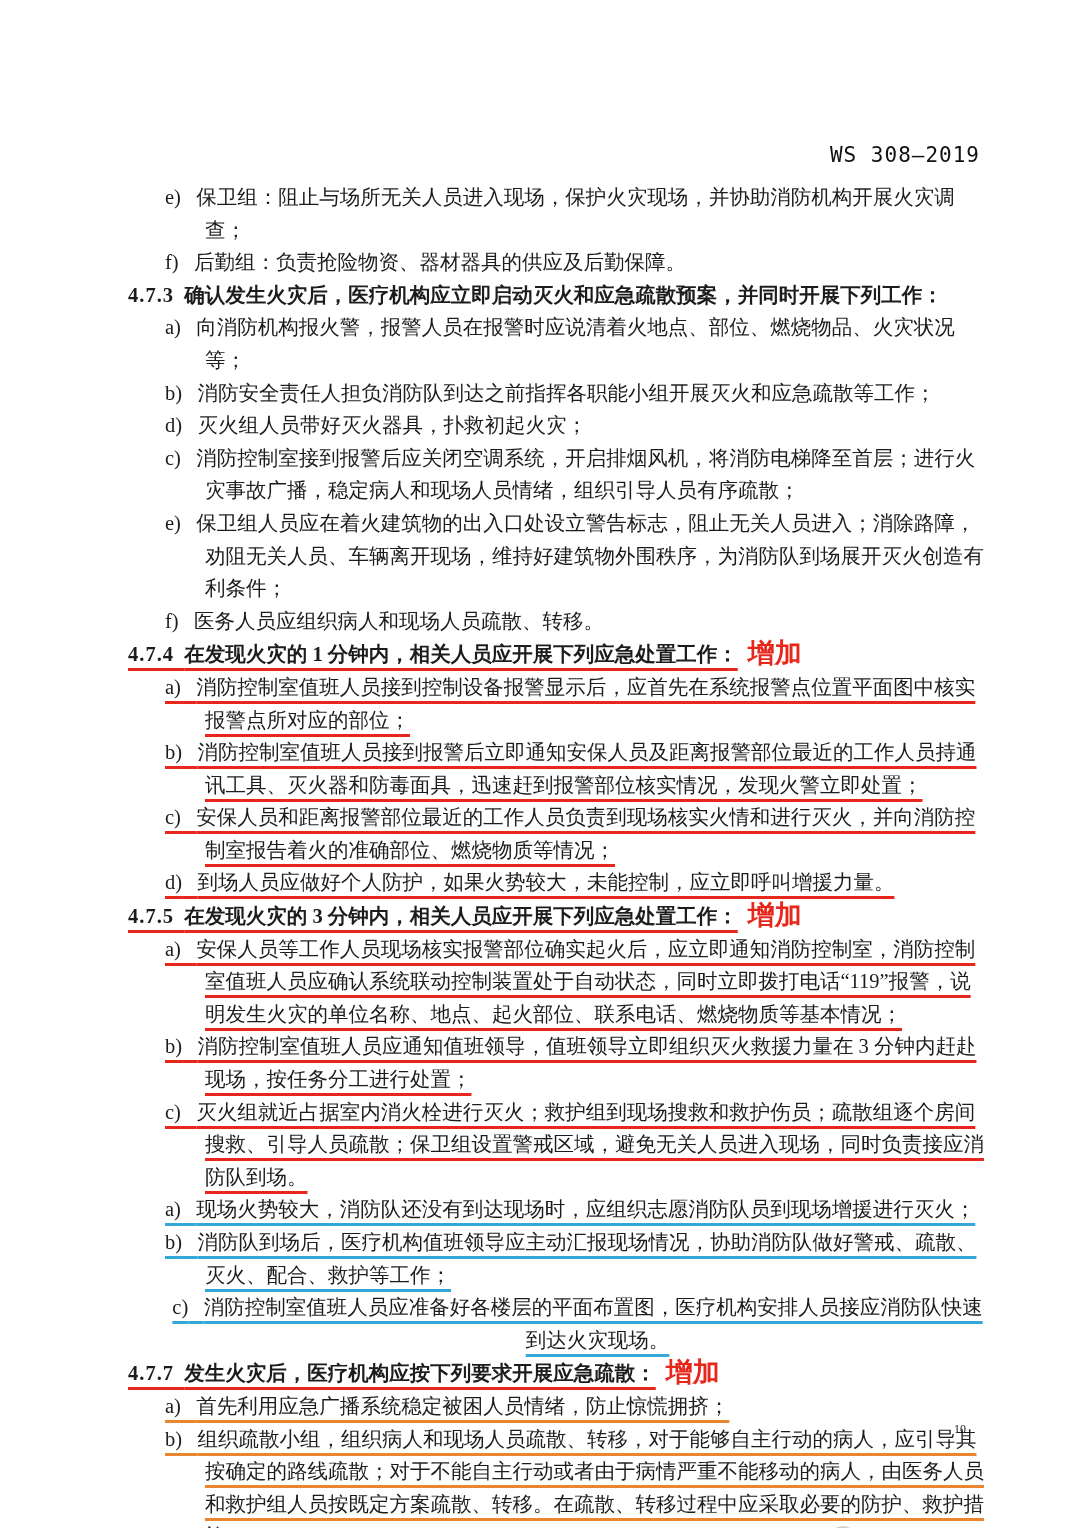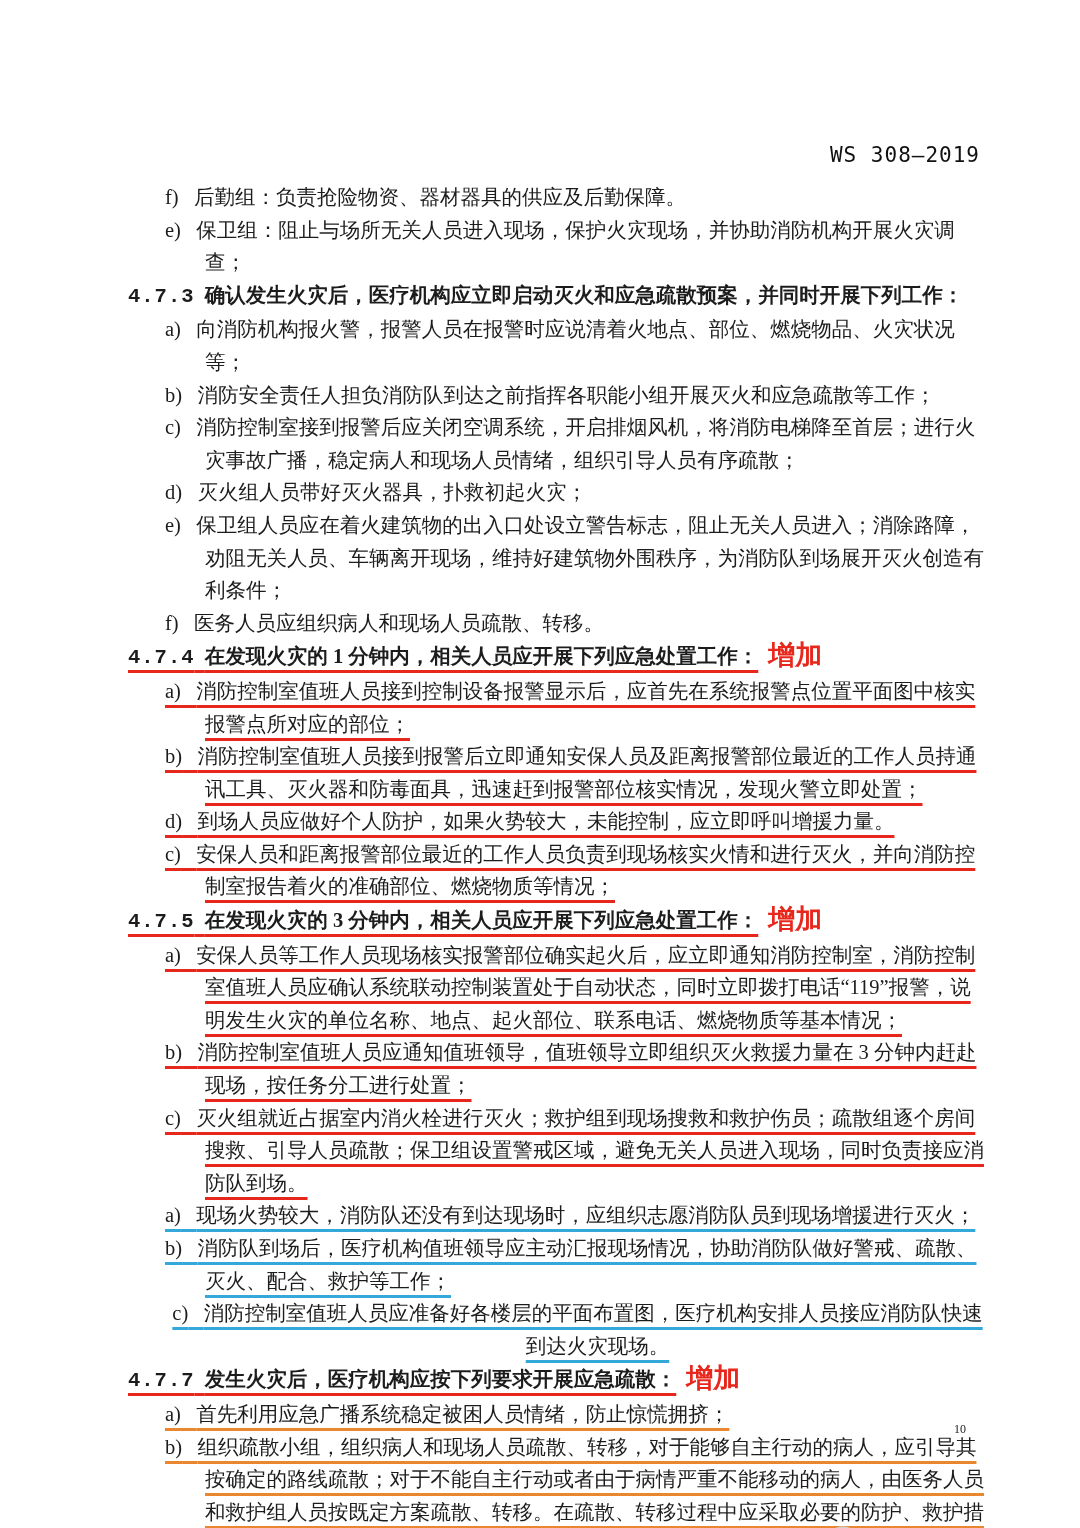--- a/index.html
+++ b/index.html
@@ -8,21 +8,21 @@
   .page{position:relative;width:1080px;height:1528px;background:#fff;border-radius:10px;}
 
   .hdr{position:absolute;top:143px;left:0;width:980px;text-align:right;
        font-family:"DejaVu Sans Mono",monospace;font-size:21px;letter-spacing:1px;color:#111;}
 
   .doc{position:absolute;top:181px;left:0;width:1080px;
        font-size:20.5px;line-height:32.6px;}
 
   .item{margin-left:165px;margin-right:90px;padding-left:40px;text-indent:-40px;}
   .heading{margin-left:128px;margin-right:60px;font-weight:bold;}
-  .heading .sec-num{font-family:Liberation Mono, monospace;font-weight:bold;letter-spacing:1px;}
+  .heading .sec-num{font-family:Liberation Serif, serif;font-weight:bold;letter-spacing:1px;}
 
   .u{text-decoration:underline;text-decoration-thickness:3px;text-underline-offset:7px;}
 
   .zengjia{font-size:27px;font-weight:700;margin-left:10px;
            font-family:"Liberation Serif",serif;vertical-align:-1px;}
 
   .pagenum{position:absolute;top:1422px;left:0;width:966px;text-align:right;
            font-size:12px;color:#222;}
 
   .wm{position:absolute;top:1524px;left:826px;width:230px;}
@@ -37,34 +37,34 @@
 </head>
 <body>
 
 <div class="page">
 
   <div class="hdr">
     <span>WS 308—2019</span>
   </div>
 
   <div class="doc" id="doc-body">
+      <div class="item"><span class="marker">e)</span><span class="gap">&nbsp;&nbsp;&nbsp;</span><span class="txt">保卫组：阻止与场所无关人员进入现场，保护火灾现场，并协助消防机构开展火灾调查；</span></div>
       <div class="item"><span class="marker">f)</span><span class="gap">&nbsp;&nbsp;&nbsp;</span><span class="txt">后勤组：负责抢险物资、器材器具的供应及后勤保障。</span></div>
-      <div class="item"><span class="marker">e)</span><span class="gap">&nbsp;&nbsp;&nbsp;</span><span class="txt">保卫组：阻止与场所无关人员进入现场，保护火灾现场，并协助消防机构开展火灾调查；</span></div>
       <div class="heading"><span><span class="sec-num">4.7.3</span><span>&nbsp;&nbsp;</span><span>确认发生火灾后，医疗机构应立即启动灭火和应急疏散预案，并同时开展下列工作：</span></span></div>
       <div class="item"><span class="marker">a)</span><span class="gap">&nbsp;&nbsp;&nbsp;</span><span class="txt">向消防机构报火警，报警人员在报警时应说清着火地点、部位、燃烧物品、火灾状况等；</span></div>
       <div class="item"><span class="marker">b)</span><span class="gap">&nbsp;&nbsp;&nbsp;</span><span class="txt">消防安全责任人担负消防队到达之前指挥各职能小组开展灭火和应急疏散等工作；</span></div>
+      <div class="item"><span class="marker">d)</span><span class="gap">&nbsp;&nbsp;&nbsp;</span><span class="txt">灭火组人员带好灭火器具，扑救初起火灾；</span></div>
       <div class="item"><span class="marker">c)</span><span class="gap">&nbsp;&nbsp;&nbsp;</span><span class="txt">消防控制室接到报警后应关闭空调系统，开启排烟风机，将消防电梯降至首层；进行火灾事故广播，稳定病人和现场人员情绪，组织引导人员有序疏散；</span></div>
-      <div class="item"><span class="marker">d)</span><span class="gap">&nbsp;&nbsp;&nbsp;</span><span class="txt">灭火组人员带好灭火器具，扑救初起火灾；</span></div>
       <div class="item"><span class="marker">e)</span><span class="gap">&nbsp;&nbsp;&nbsp;</span><span class="txt">保卫组人员应在着火建筑物的出入口处设立警告标志，阻止无关人员进入；消除路障，劝阻无关人员、车辆离开现场，维持好建筑物外围秩序，为消防队到场展开灭火创造有利条件；</span></div>
       <div class="item"><span class="marker">f)</span><span class="gap">&nbsp;&nbsp;&nbsp;</span><span class="txt">医务人员应组织病人和现场人员疏散、转移。</span></div>
       <div class="heading"><span class="u" style="text-decoration-color: rgb(232, 39, 28);"><span class="sec-num">4.7.4</span><span>&nbsp;&nbsp;</span><span>在发现火灾的 1 分钟内，相关人员应开展下列应急处置工作：</span></span><span class="zengjia" style="color: rgb(232, 39, 28);">增加</span></div>
       <div class="item u" style="text-decoration-color: rgb(232, 39, 28);"><span class="marker">a)</span><span class="gap">&nbsp;&nbsp;&nbsp;</span><span class="txt">消防控制室值班人员接到控制设备报警显示后，应首先在系统报警点位置平面图中核实报警点所对应的部位；</span></div>
       <div class="item u" style="text-decoration-color: rgb(232, 39, 28);"><span class="marker">b)</span><span class="gap">&nbsp;&nbsp;&nbsp;</span><span class="txt">消防控制室值班人员接到报警后立即通知安保人员及距离报警部位最近的工作人员持通讯工具、灭火器和防毒面具，迅速赶到报警部位核实情况，发现火警立即处置；</span></div>
+      <div class="item u" style="text-decoration-color: rgb(232, 39, 28);"><span class="marker">c)</span><span class="gap">&nbsp;&nbsp;&nbsp;</span><span class="txt">安保人员和距离报警部位最近的工作人员负责到现场核实火情和进行灭火，并向消防控制室报告着火的准确部位、燃烧物质等情况；</span></div>
       <div class="item u" style="text-decoration-color: rgb(232, 39, 28);"><span class="marker">d)</span><span class="gap">&nbsp;&nbsp;&nbsp;</span><span class="txt">到场人员应做好个人防护，如果火势较大，未能控制，应立即呼叫增援力量。</span></div>
-      <div class="item u" style="text-decoration-color: rgb(232, 39, 28);"><span class="marker">c)</span><span class="gap">&nbsp;&nbsp;&nbsp;</span><span class="txt">安保人员和距离报警部位最近的工作人员负责到现场核实火情和进行灭火，并向消防控制室报告着火的准确部位、燃烧物质等情况；</span></div>
       <div class="heading"><span class="u" style="text-decoration-color: rgb(232, 39, 28);"><span class="sec-num">4.7.5</span><span>&nbsp;&nbsp;</span><span>在发现火灾的 3 分钟内，相关人员应开展下列应急处置工作：</span></span><span class="zengjia" style="color: rgb(232, 39, 28);">增加</span></div>
       <div class="item u" style="text-decoration-color: rgb(232, 39, 28);"><span class="marker">a)</span><span class="gap">&nbsp;&nbsp;&nbsp;</span><span class="txt">安保人员等工作人员现场核实报警部位确实起火后，应立即通知消防控制室，消防控制室值班人员应确认系统联动控制装置处于自动状态，同时立即拨打电话“119”报警，说明发生火灾的单位名称、地点、起火部位、联系电话、燃烧物质等基本情况；</span></div>
       <div class="item u" style="text-decoration-color: rgb(232, 39, 28);"><span class="marker">b)</span><span class="gap">&nbsp;&nbsp;&nbsp;</span><span class="txt">消防控制室值班人员应通知值班领导，值班领导立即组织灭火救援力量在 3 分钟内赶赴现场，按任务分工进行处置；</span></div>
       <div class="item u" style="text-decoration-color: rgb(232, 39, 28);"><span class="marker">c)</span><span class="gap">&nbsp;&nbsp;&nbsp;</span><span class="txt">灭火组就近占据室内消火栓进行灭火；救护组到现场搜救和救护伤员；疏散组逐个房间搜救、引导人员疏散；保卫组设置警戒区域，避免无关人员进入现场，同时负责接应消防队到场。</span></div>
       <div class="item u" style="text-decoration-color: rgb(53, 168, 218);"><span class="marker">a)</span><span class="gap">&nbsp;&nbsp;&nbsp;</span><span class="txt">现场火势较大，消防队还没有到达现场时，应组织志愿消防队员到现场增援进行灭火；</span></div>
       <div class="item u" style="text-decoration-color: rgb(53, 168, 218);"><span class="marker">b)</span><span class="gap">&nbsp;&nbsp;&nbsp;</span><span class="txt">消防队到场后，医疗机构值班领导应主动汇报现场情况，协助消防队做好警戒、疏散、灭火、配合、救护等工作；</span></div>
       <div class="item u" style="text-decoration-color: rgb(53, 168, 218); text-align: center;"><span class="marker">c)</span><span class="gap">&nbsp;&nbsp;&nbsp;</span><span class="txt">消防控制室值班人员应准备好各楼层的平面布置图，医疗机构安排人员接应消防队快速到达火灾现场。</span></div>
       <div class="heading"><span class="u" style="text-decoration-color: rgb(232, 39, 28);"><span class="sec-num">4.7.7</span><span>&nbsp;&nbsp;</span><span>发生火灾后，医疗机构应按下列要求开展应急疏散：</span></span><span class="zengjia" style="color: rgb(232, 39, 28);">增加</span></div>
       <div class="item u" style="text-decoration-color: rgb(232, 135, 47);"><span class="marker">a)</span><span class="gap">&nbsp;&nbsp;&nbsp;</span><span class="txt">首先利用应急广播系统稳定被困人员情绪，防止惊慌拥挤；</span></div>
       <div class="item u" style="text-decoration-color: rgb(232, 135, 47);"><span class="marker">b)</span><span class="gap">&nbsp;&nbsp;&nbsp;</span><span class="txt">组织疏散小组，组织病人和现场人员疏散、转移，对于能够自主行动的病人，应引导其按确定的路线疏散；对于不能自主行动或者由于病情严重不能移动的病人，由医务人员和救护组人员按既定方案疏散、转移。在疏散、转移过程中应采取必要的防护、救护措施；</span></div>

